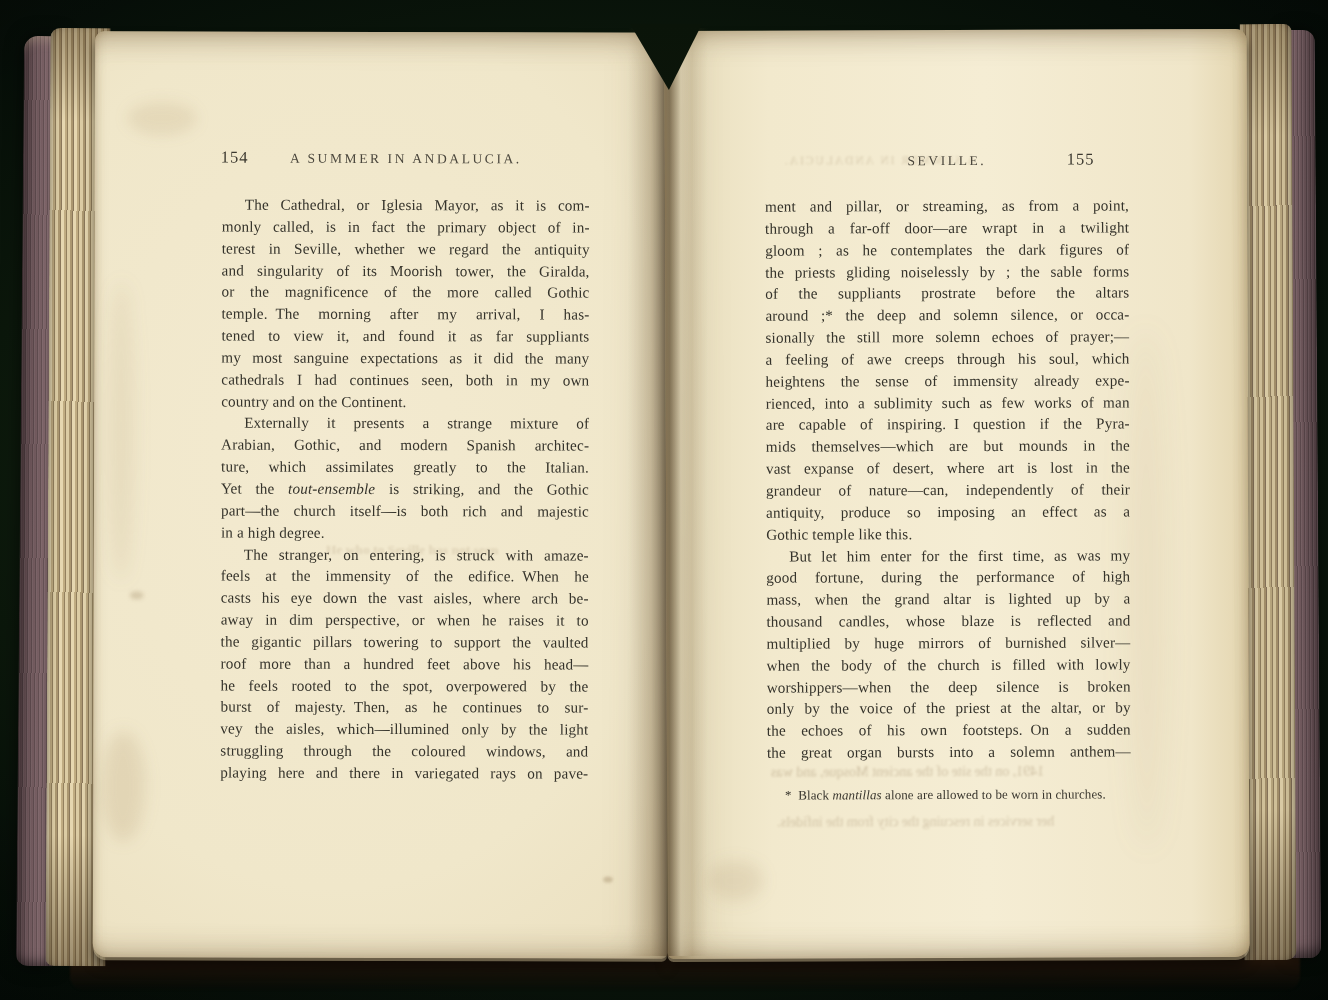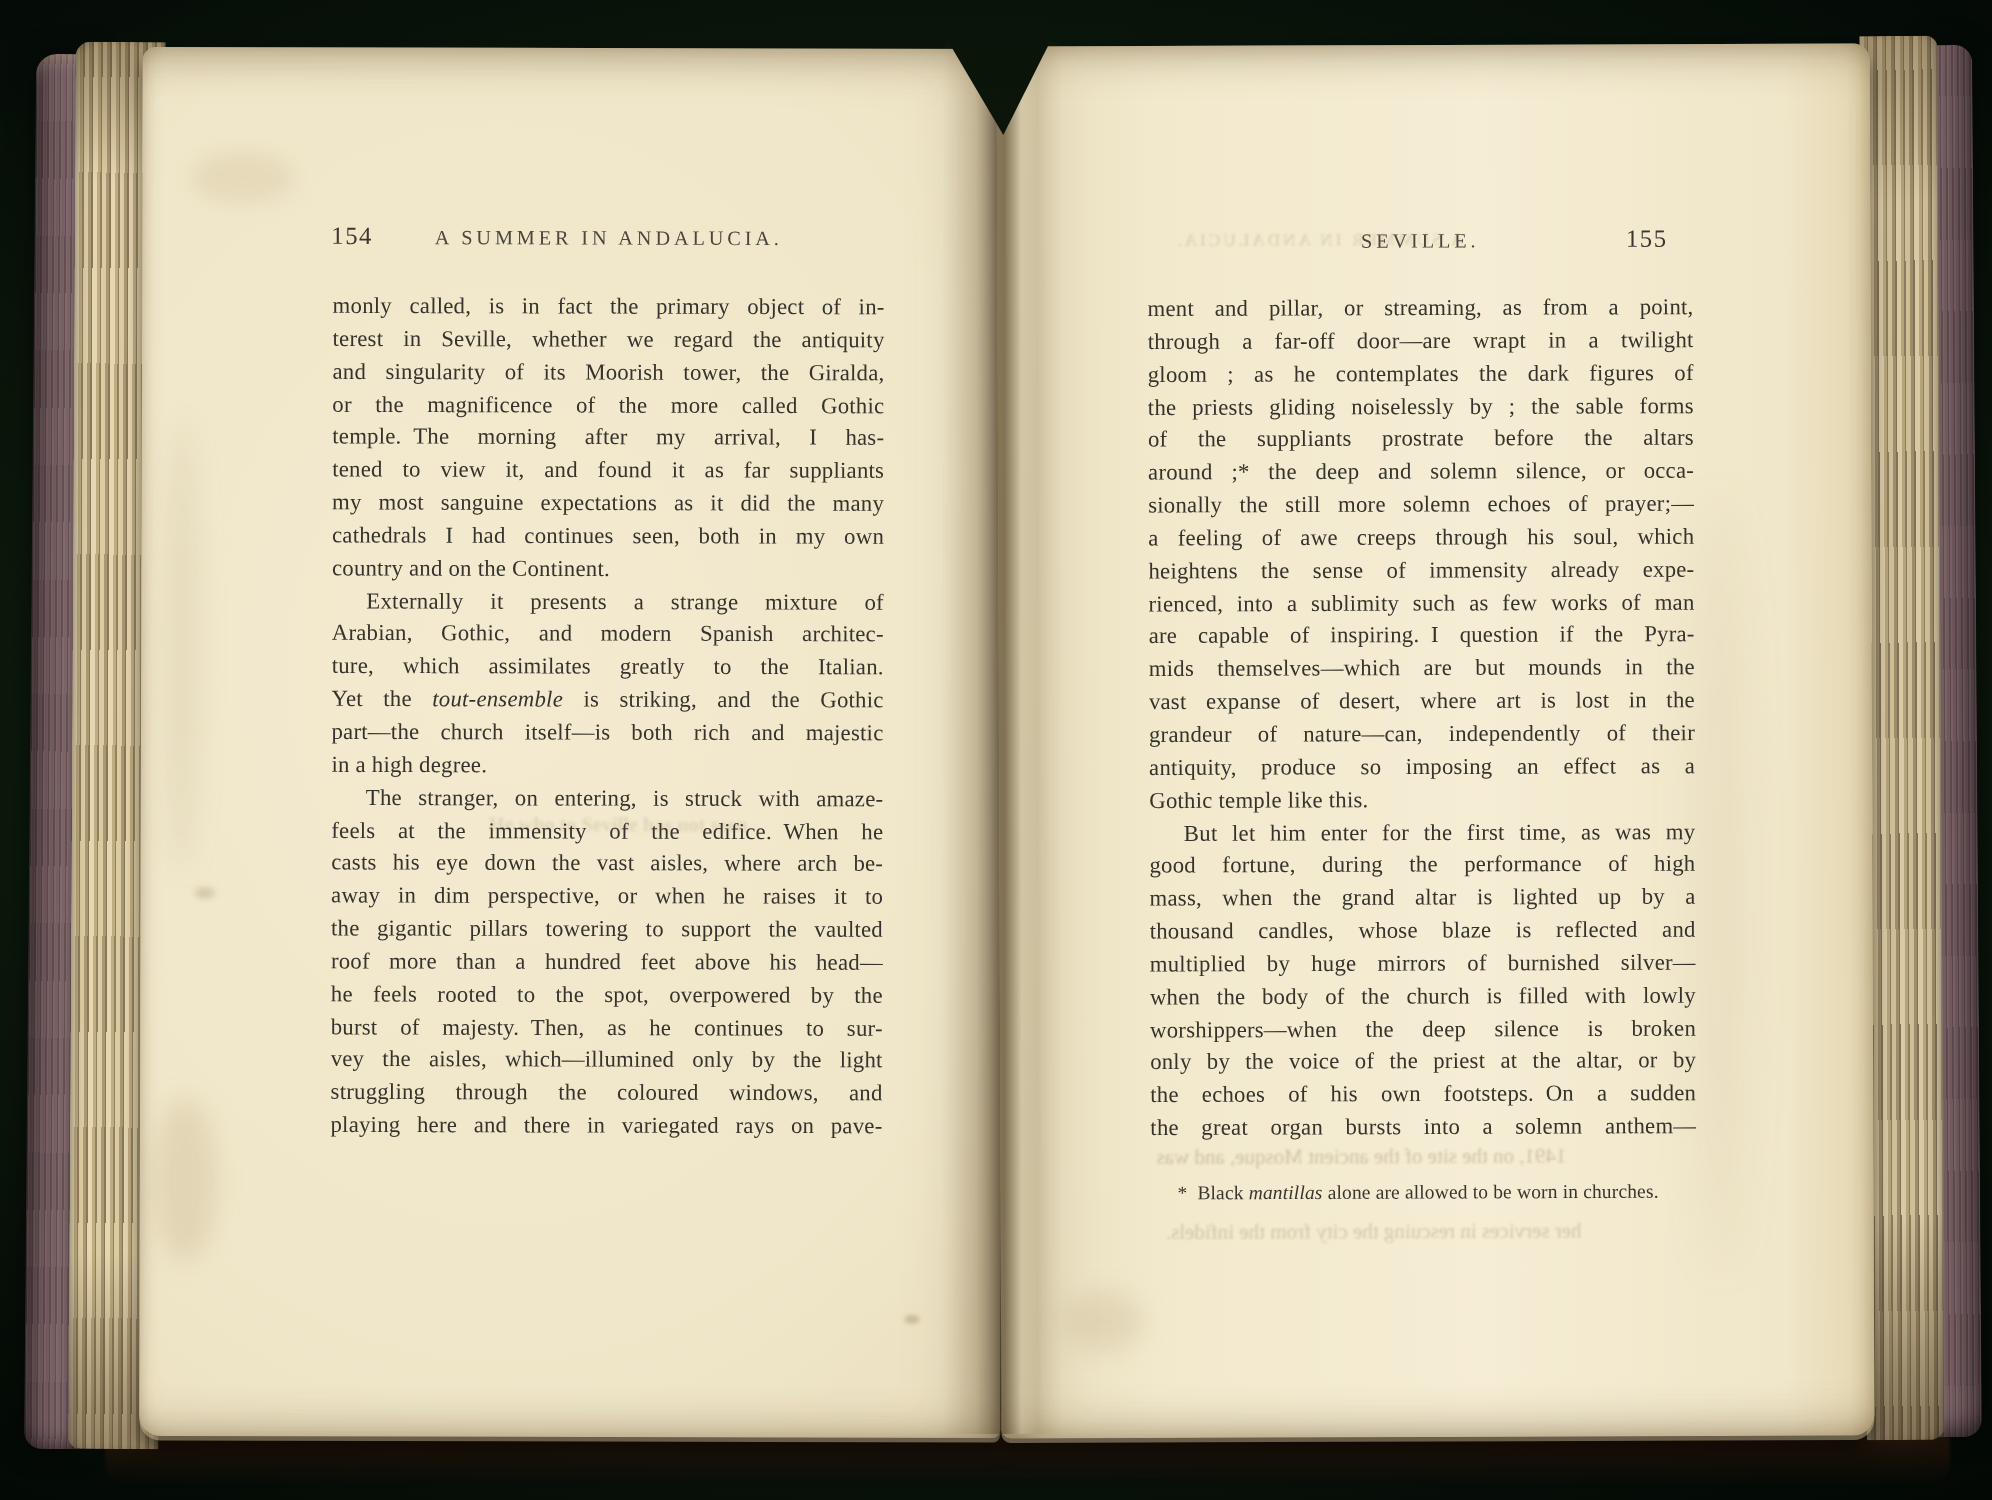--- a/index.html
+++ b/index.html
@@ -65,21 +65,21 @@
   .gutter{position:absolute;z-index:4;left:628px;top:28px;width:80px;height:928px;pointer-events:none;
     background:linear-gradient(to right, transparent 0%, rgba(120,95,55,.18) 28%, rgba(70,52,28,.38) 47%, rgba(60,45,24,.42) 52%, rgba(255,250,228,.18) 66%, rgba(120,95,55,.12) 80%, transparent 100%);}
   .vnotch{position:absolute;z-index:5;left:630px;top:24px;width:72px;height:66px;
     background:linear-gradient(to bottom,#0a1409,#0c150a);
     clip-path:polygon(0 0,100% 0,54% 100%);}
   
   .header{position:absolute;display:flex;align-items:baseline;color:#45413a;}
   .page-left .header{left:126px;top:116px;width:370px;}
   .page-right .header{left:100px;top:120px;width:364px;}
   .pageno{font-size:16.5px;letter-spacing:1px;color:#3b382f;width:62px;}
-  .pageno.right{text-align:center;}
+  .pageno.right{text-align:left;}
   .running{flex:1;text-align:center;font-size:13.5px;letter-spacing:2.6px;color:#4a463c;}
   .spacer{width:62px;}
   .body{position:absolute;color:#35332b;}
   .page-left .body{left:127px;top:162px;width:368px;}
   .page-right .body{left:100px;top:165px;width:364px;}
   .line{font-size:15.2px;line-height:21.85px;height:21.85px;
     text-align:justify;text-align-last:justify;letter-spacing:.15px;overflow:hidden;}
   .line.end{text-align-last:left;}
   .line.indent{text-indent:23px;}
   .it{font-style:italic;}
@@ -115,20 +115,21 @@
     <div class="stain st2"></div>
     <div class="stain st3"></div>
     <div class="stain st4"></div>
     <div class="stain st5"></div>
     <div class="header">
       <span class="pageno">154</span>
       <span class="running">A SUMMER IN ANDALUCIA.</span>
       <span class="spacer"></span>
     </div>
     <div class="body">
+        <div class="line indent"><span>The Cathedral, or Iglesia Mayor, as it is com-</span></div>
         <div class="line"><span>monly called, is in fact the primary object of in-</span></div>
         <div class="line"><span>terest in Seville, whether we regard the antiquity</span></div>
         <div class="line"><span>and singularity of its Moorish tower, the Giralda,</span></div>
         <div class="line"><span>or the magnificence of the more called Gothic</span></div>
         <div class="line"><span>temple. The morning after my arrival, I has-</span></div>
         <div class="line"><span>tened to view it, and found it as far suppliants</span></div>
         <div class="line"><span>my most sanguine expectations as it did the many</span></div>
         <div class="line"><span>cathedrals I had continues seen, both in my own</span></div>
         <div class="line end"><span>country and on the Continent.</span></div>
         <div class="line indent"><span>Externally it presents a strange mixture of</span></div>

